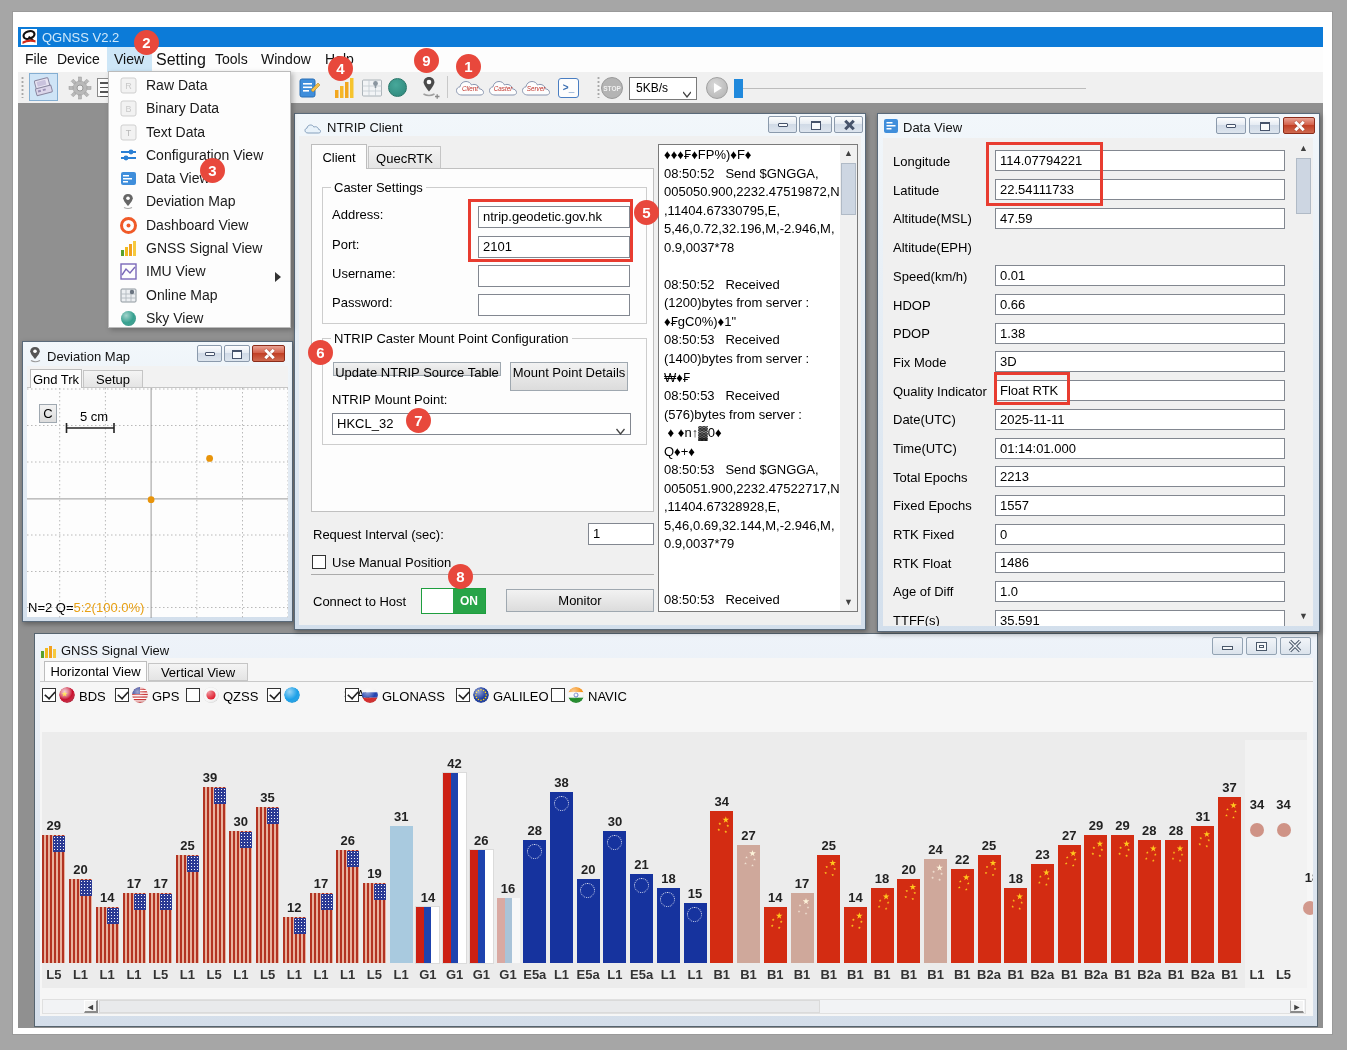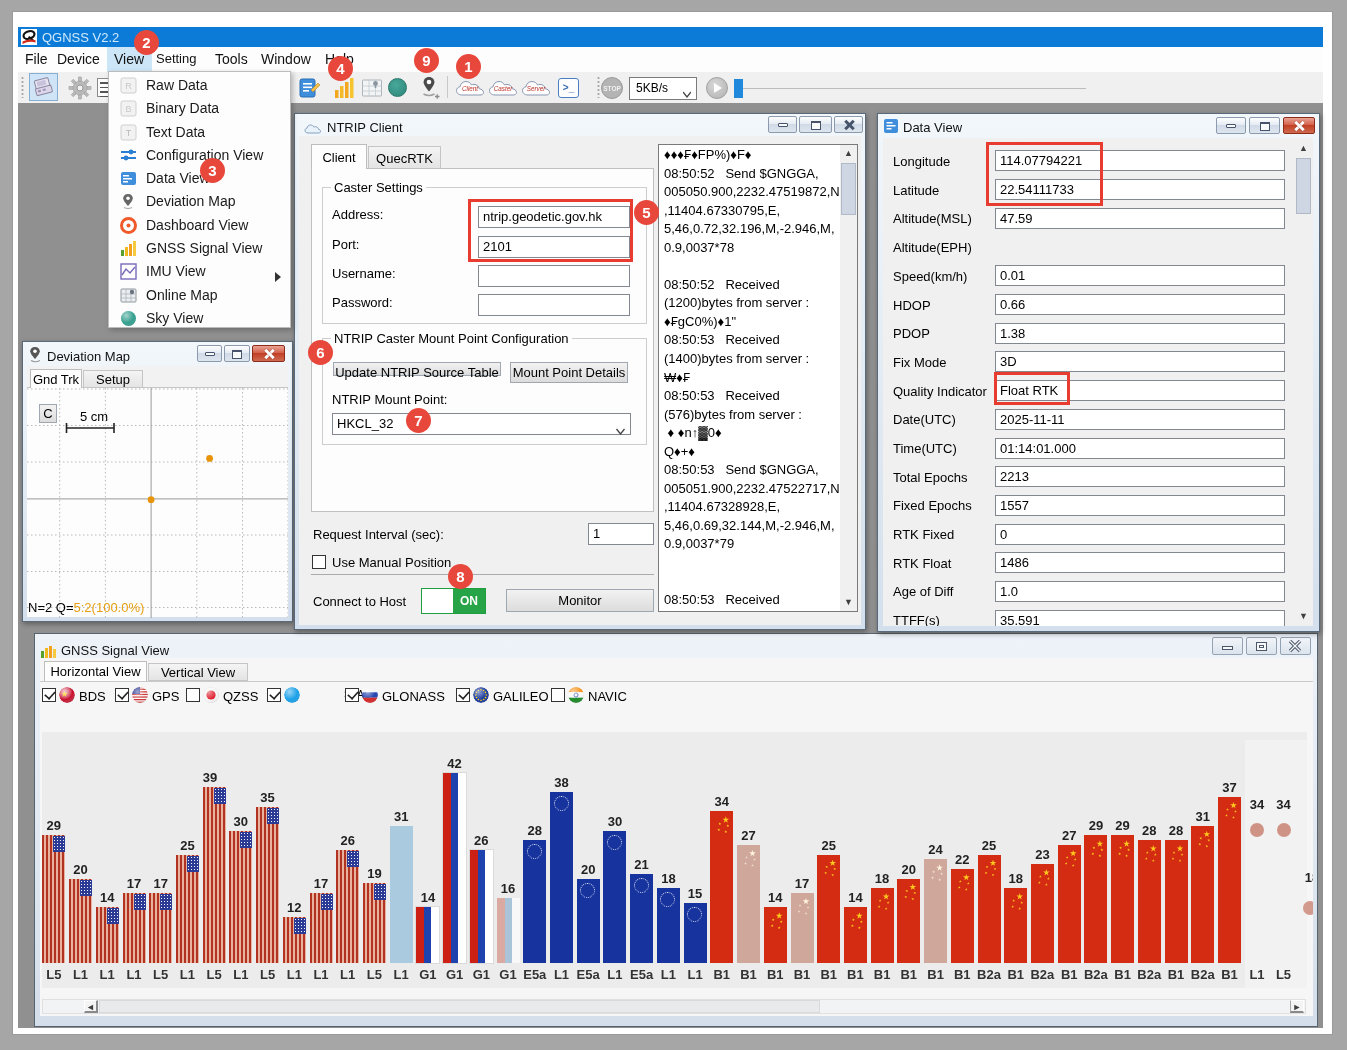--- a/index.html
+++ b/index.html
@@ -47,21 +47,21 @@
       <ellipse cx="8" cy="6" rx="5.6" ry="3.7" fill="none" stroke="#111" stroke-width="2.2" transform="rotate(-18 8 6)"></ellipse>
       <path d="M8.5 7 L13.5 11.5 L10.5 11.5 L6.8 8.2 Z" fill="#111"></path>
       <path d="M1.5 12.5 Q8 9.2 14.5 11.2 L14.5 13.6 Q8 11.6 1.5 15 Z" fill="#d22a1a"></path>
     </svg></div>
 <div class="abs" style="left:42px;top:30px;font-size:13px;color:#cfe9fb;">QGNSS V2.2</div>
 <div class="abs" style="left:18px;top:47px;width:1305px;height:25px;background:#fdfdfd;"></div>
 <div class="abs" style="left:107px;top:47px;width:45px;height:25px;background:#cde6f7;"></div>
 <div class="abs" style="left:25px;top:51px;font-size:14px;color:#111;">File</div>
 <div class="abs" style="left:57px;top:51px;font-size:14px;color:#111;">Device</div>
 <div class="abs" style="left:114px;top:51px;font-size:14px;color:#111;">View</div>
-<div class="abs" style="left:156px;top:51px;font-size:13px;color:#111;">Setting</div>
+<div class="abs" style="left:156px;top:51px;font-size:16px;color:#111;">Setting</div>
 <div class="abs" style="left:215px;top:51px;font-size:14px;color:#111;">Tools</div>
 <div class="abs" style="left:261px;top:51px;font-size:14px;color:#111;">Window</div>
 <div class="abs" style="left:325px;top:51px;font-size:14px;color:#111;">Help</div>
 <div class="abs" style="left:18px;top:72px;width:1305px;height:31px;background:#f0f0f0;"></div>
 <div class="abs" style="left:21px;top:76px;width:3px;height:22px;background-image:radial-gradient(circle,#a8a8a8 1px,transparent 1.2px);background-size:3px 4px;"></div>
 <div class="abs" style="left:597px;top:76px;width:3px;height:22px;background-image:radial-gradient(circle,#a8a8a8 1px,transparent 1.2px);background-size:3px 4px;"></div>
 <div class="abs" style="left:29px;top:73px;width:29px;height:28px;background:#cfe4f6;border:1px solid #84aed2;">
 <svg width="27" height="26" viewBox="0 0 27 26">
       <g transform="rotate(-15 13 13)">
         <rect x="6" y="5" width="14" height="9" rx="1" fill="#e8e4f2" stroke="#8a87a0" stroke-width="1"></rect>
@@ -724,21 +724,21 @@
 <div class="lbl" style="left:332px;top:266px;">Username:</div>
 <div class="lbl" style="left:332px;top:295px;">Password:</div>
 <div class="inp" style="left:478px;top:206px;width:152px;height:22px;">ntrip.geodetic.gov.hk</div>
 <div class="inp" style="left:478px;top:236px;width:152px;height:22px;">2101</div>
 <div class="inp" style="left:478px;top:265px;width:152px;height:22px;"></div>
 <div class="inp" style="left:478px;top:294px;width:152px;height:22px;"></div>
 <div class="grp" style="left:322px;top:338px;width:325px;height:107px;">
     <span>NTRIP Caster Mount Point Configuration</span>
   </div>
 <div class="btn" style="left:333px;top:362px;width:168px;height:14px;line-height:19px;">Update NTRIP Source Table</div>
-<div class="btn" style="left:510px;top:362px;width:118px;height:21px;line-height:19px;">Mount Point Details</div>
+<div class="btn" style="left:510px;top:362px;width:118px;height:29px;line-height:19px;">Mount Point Details</div>
 <div class="lbl" style="left:332px;top:392px;">NTRIP Mount Point:</div>
 <div class="inp" style="left:332px;top:413px;width:299px;height:22px;">HKCL_32</div>
 <div class="abs" style="left:616px;top:421px;width:9px;height:7px;"><svg width="9" height="7">
       <path d="M0.5 1 L4.5 6 L8.5 1" fill="none" stroke="#444" stroke-width="1.3"></path>
     </svg></div>
 <div class="lbl" style="left:313px;top:527px;">Request Interval (sec):</div>
 <div class="inp" style="left:588px;top:523px;width:66px;height:22px;">1</div>
 <div class="chk" style="left:312px;top:555px;"></div>
 <div class="lbl" style="left:332px;top:555px;">Use Manual Position</div>
 <div class="abs" style="left:311px;top:574px;width:343px;height:1px;background:#ababab;"></div>

